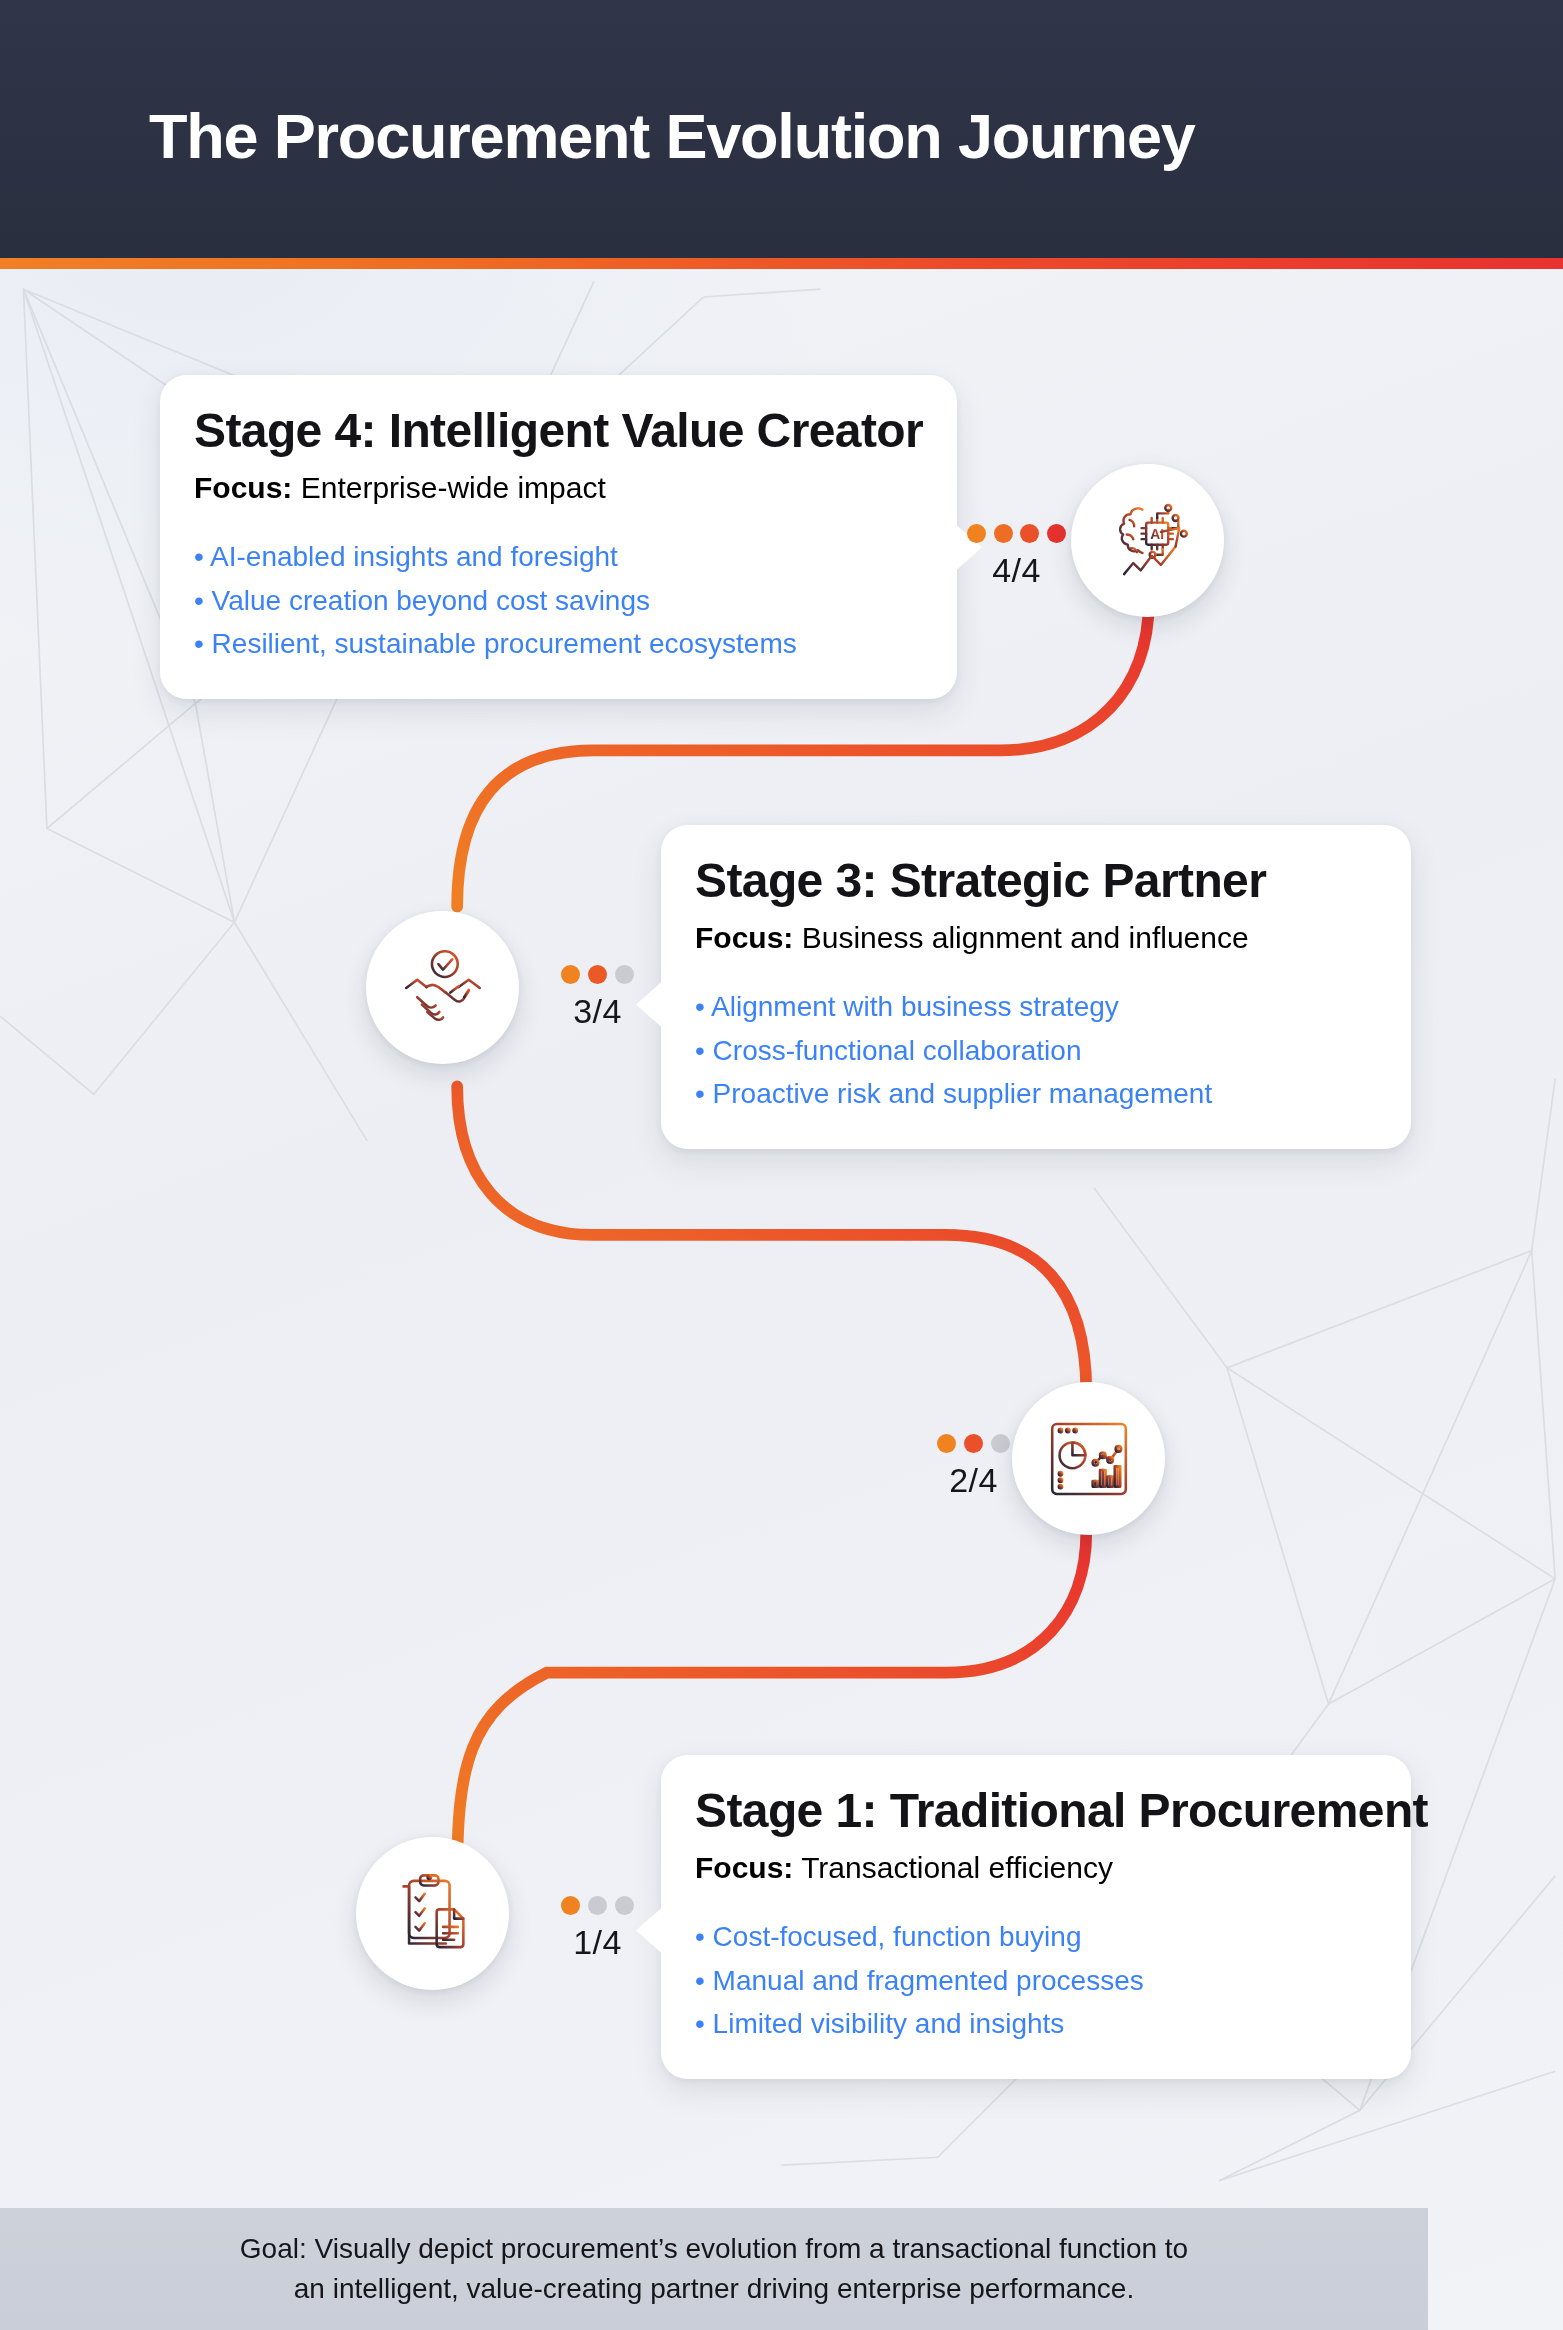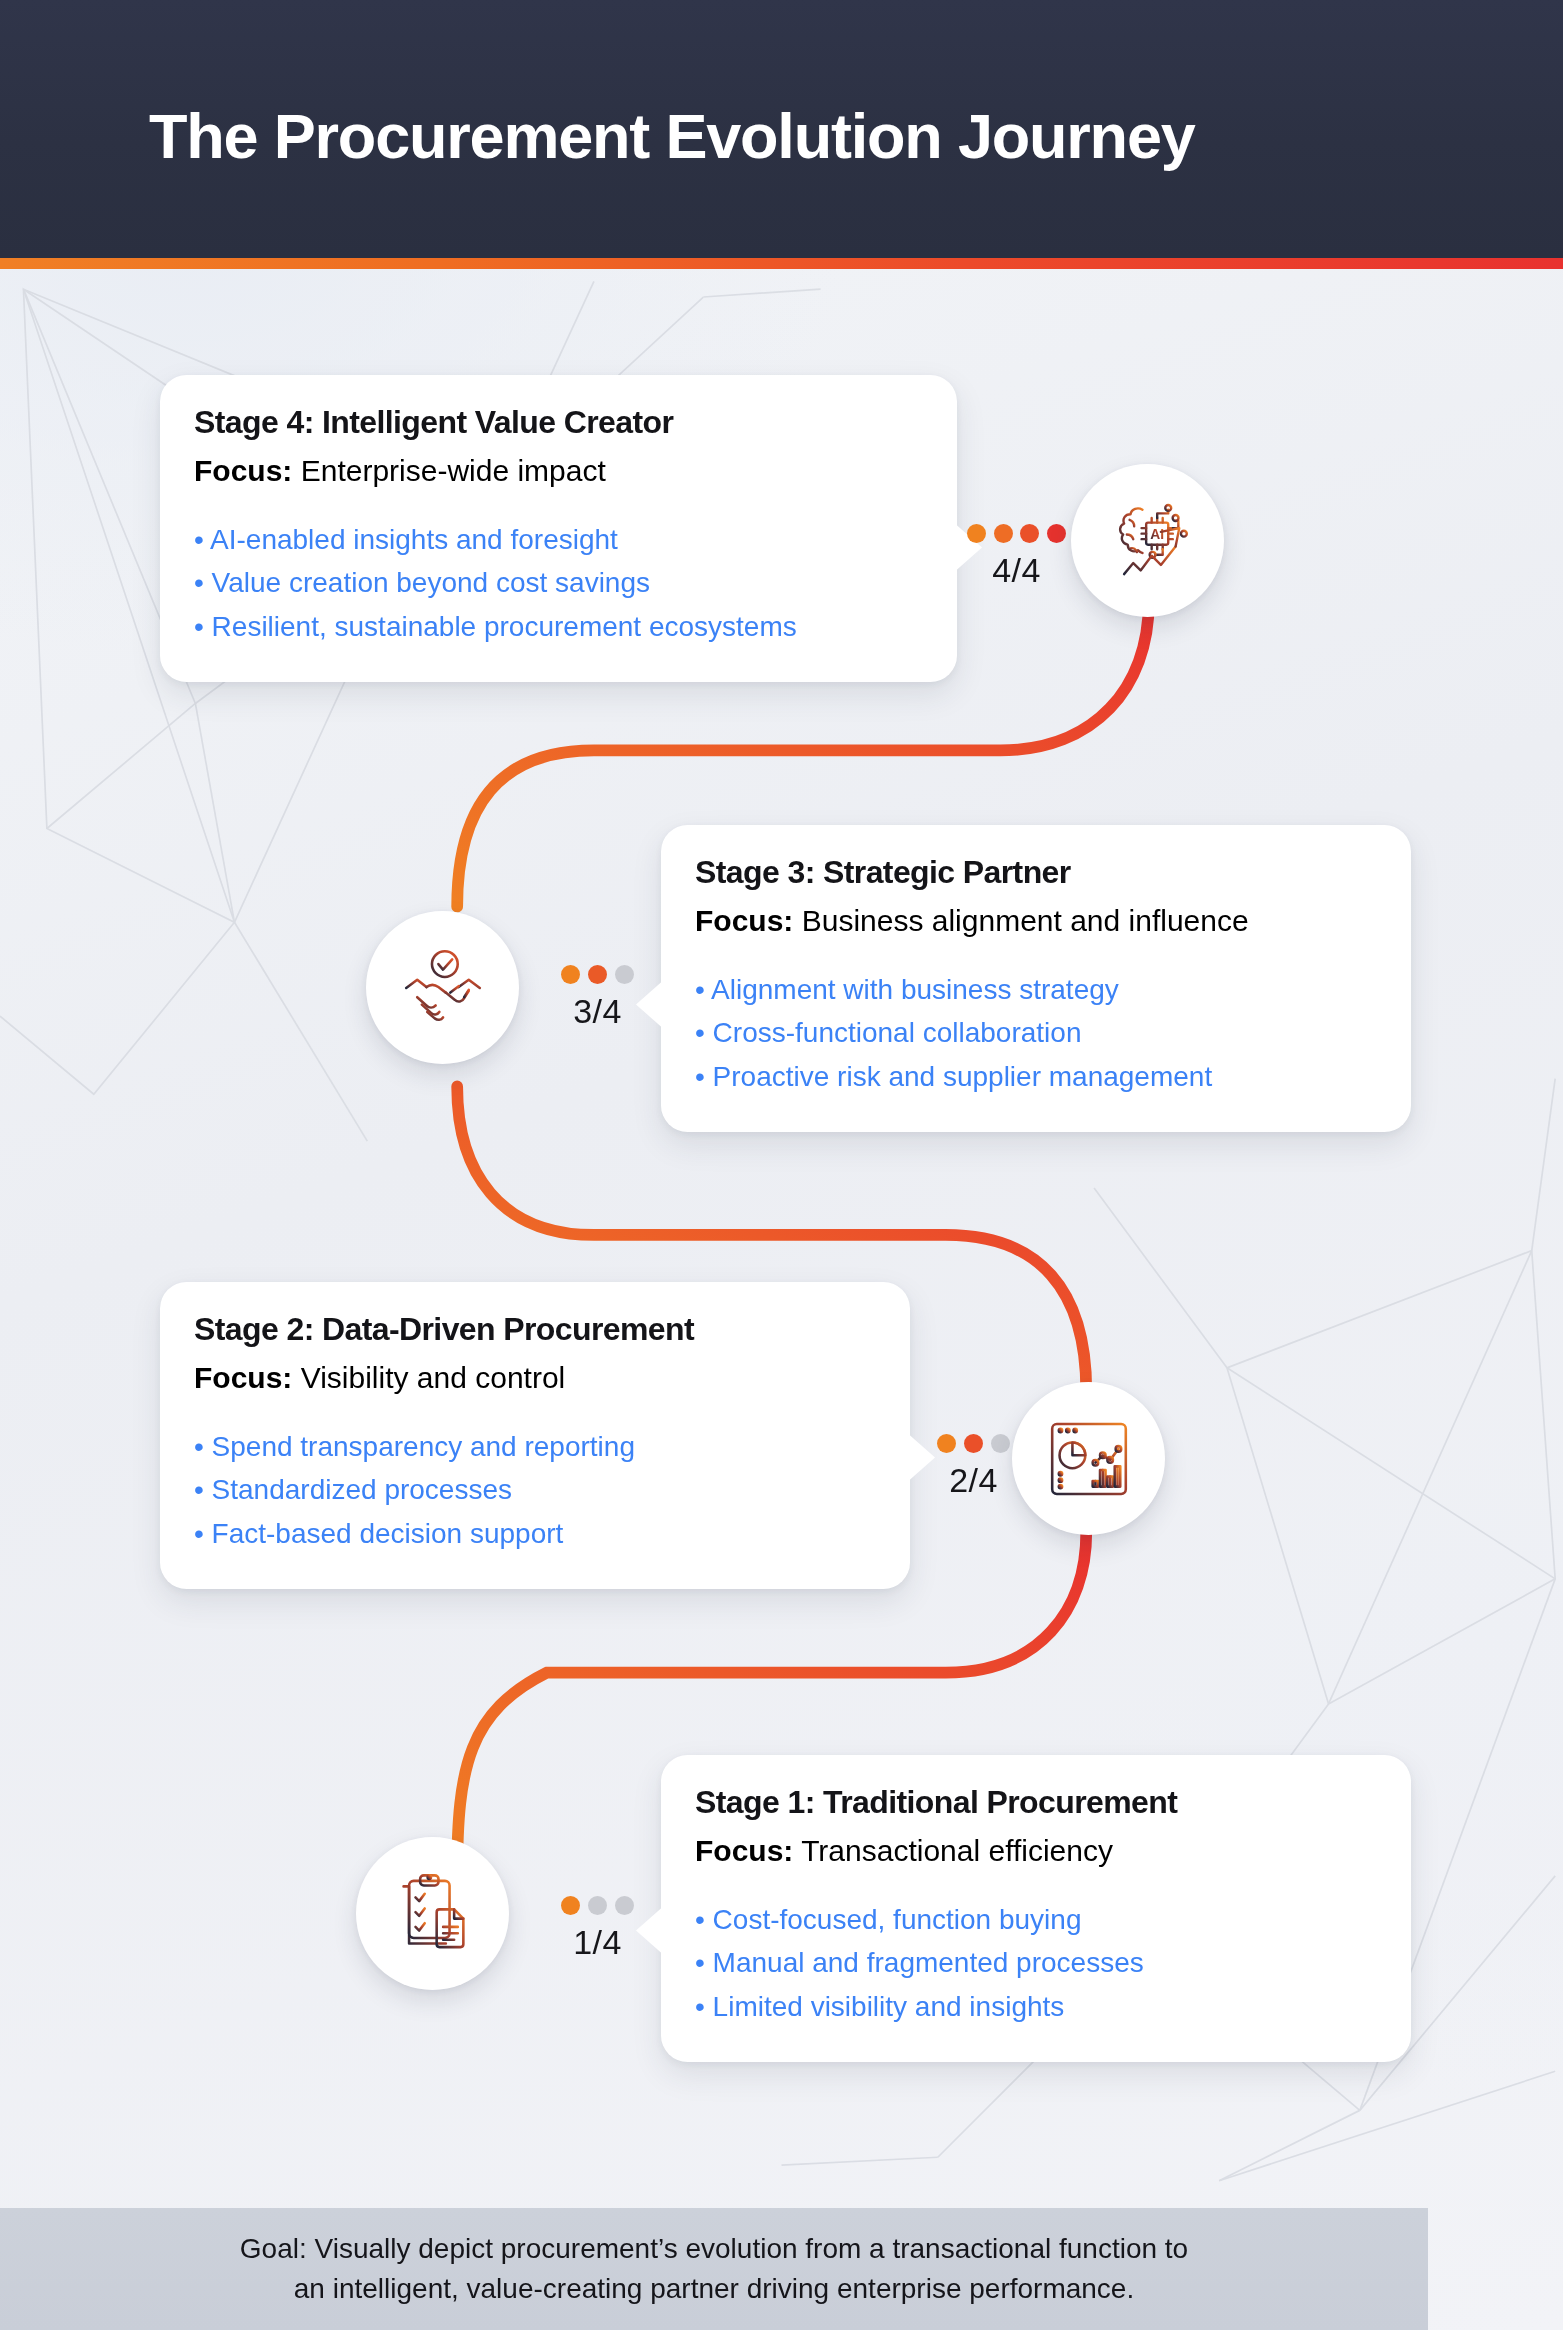--- a/index.html
+++ b/index.html
@@ -45,21 +45,21 @@
 
   
   .card{
     position:absolute;
     background:#ffffff;
     border-radius:26.6px;
     box-shadow:0 12.5px 31px rgba(40,48,70,.10), 0 2.3px 7.8px rgba(40,48,70,.06);
     padding:30px 34px 33px 34px;
   }
   .card-title{
-    font-size:32px; font-weight:bold; color:#141418;
+    font-size:48px; font-weight:bold; color:#141418;
     letter-spacing:-0.6px; line-height:1.08; white-space:nowrap;
   }
   .card-focus{
     font-size:30px; color:#000000; margin-top:14px; white-space:nowrap;
   }
   .card-focus b{ font-weight:bold; }
   .card-bullets{ margin-top:30px; list-style:none; }
   .card-bullets li{
     font-size:28px; color:#3b82f6; line-height:1.56; white-space:nowrap;
   }
@@ -259,33 +259,20 @@
         <path d="M67 48l-9 7"></path>
         <path d="M22 60l10 9c3 3 7 3 10 0"></path>
         <path d="M27 68l10 9c3 3 7 2 9-1"></path>
         <path d="M33 76l8 7c3 2 7 2 9-1"></path>
         <path d="M53 55l10 8c3 3 8 2 10-2l5-8"></path>
         <path d="M78 52l-5 8"></path>
       </g>
     </svg>
   </div>
 
-  <div class="card" id="card-2" style="left:160px; top:1282px; width:750px;">
-    <div class="notch right" style="top:152px;"></div>
-    <div class="card-title">Stage 2: Data-Driven Procurement</div>
-    <div class="card-focus">
-      <b>Focus:</b>
-      <span>Visibility and control</span>
-    </div>
-    <ul class="card-bullets">
-      <li>Spend transparency and reporting</li>
-      <li>Standardized processes</li>
-      <li>Fact-based decision support</li>
-    </ul>
-  </div>
   <div class="step-meta" style="left:915px; top:1434px;">
     <div class="dots">
       <span class="dot" style="background:#f0821f"></span>
       <span class="dot" style="background:#ea5029"></span>
       <span class="dot"></span>
     </div>
     <div class="frac">2/4</div>
   </div>
   <div class="icon-bubble" style="left:1012px; top:1382px;">
     <svg viewBox="0 0 100 100">

